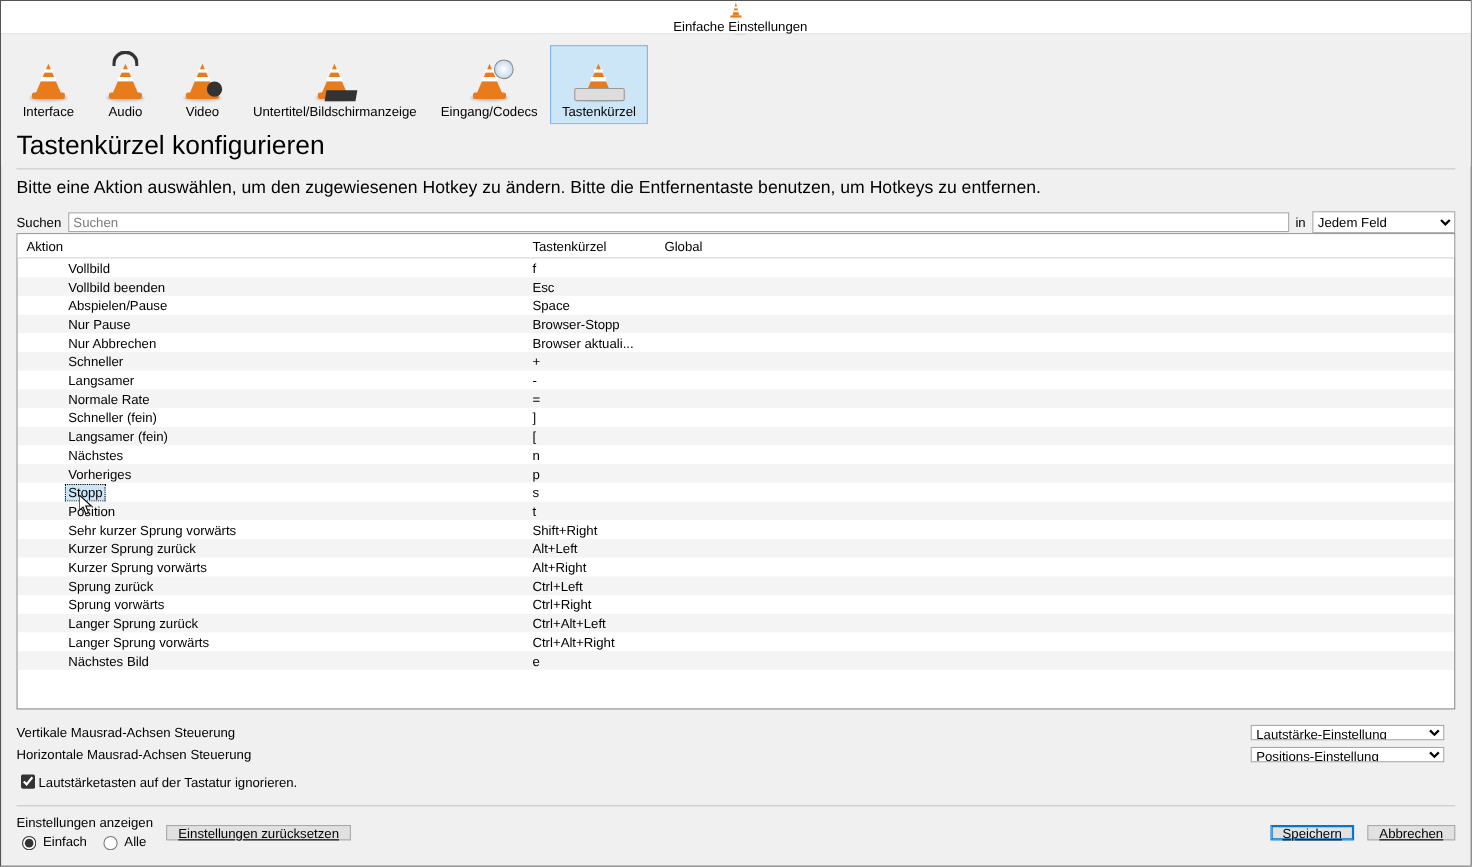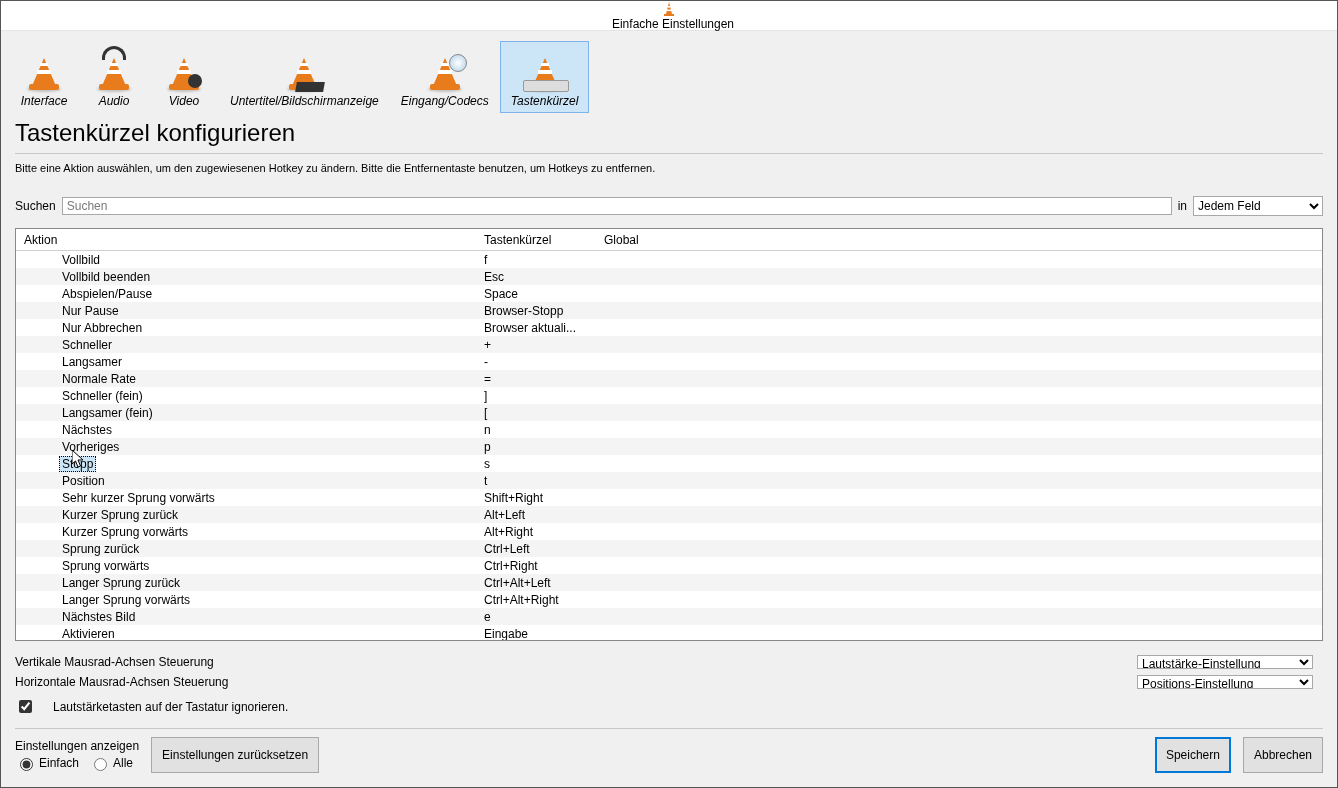--- a/index.html
+++ b/index.html
@@ -7,33 +7,33 @@
 
   .window { width: 1338px; height: 788px; border: 1px solid #555; display: flex; flex-direction: column; background: #f0f0f0; }
 
   .titlebar { height: 30px; background: #ffffff; display: flex; align-items: center; padding: 0 0 0 8px; border-bottom: 1px solid #e5e5e5; flex-direction: column; }
   .titlebar .appicon { width: 16px; height: 16px; margin-right: 8px; }
   .titlebar .title { flex: 1; font-size: 12px; }
   .winbtns { display: flex; height: 100%; }
   .winbtn { width: 46px; height: 100%; display: flex; align-items: center; justify-content: center; }
   .winbtn svg { width: 10px; height: 10px; }
 
-  .tabstrip { height: 82px; background: #f0f0f0; display: flex; align-items: flex-end; padding: 4px 8px 0 8px; gap: 0; font-style: italic; }
+  .tabstrip { height: 82px; background: #f0f0f0; display: flex; align-items: flex-end; padding: 4px 8px 0 8px; gap: 0; }
   .tabbtn { display: flex; flex-direction: column; align-items: center; justify-content: flex-end; padding: 6px 10px 4px 10px; border: 1px solid transparent; cursor: default; min-width: 70px; }
   .tabbtn.selected { background: #cde6f7; border: 1px solid #7eb4ea; }
   .tabbtn .ticon { width: 42px; height: 44px; display: flex; align-items: center; justify-content: center; }
   .tabbtn .tlabel { font-size: 12px; margin-top: 2px; white-space: nowrap; }
 
   .section-title { font-size: 24px; padding: 6px 14px 4px 14px; background: #f0f0f0; }
   .section-sep { border: none; border-top: 1px solid #c8c8c8; margin: 2px 14px 8px 14px; }
 
   .content { flex: 1; padding: 0 14px; display: flex; flex-direction: column; min-height: 0; }
-  .instr { font-size: 11px; margin-bottom: 22px; }
-
-  .searchrow { display: flex; align-items: center; gap: 6px; margin-bottom: 12px; }
+  .instr { font-size: 16px; margin-bottom: 12px; }
+
+  .searchrow { display: flex; align-items: center; gap: 6px; margin-bottom: 0; }
   .searchrow label { font-size: 12px; }
   .searchrow input { flex: 1; height: 18px; padding: 1px 4px; border: 1px solid #a8a8a8; font-family: inherit; font-size: 12px; background: #fff; }
   .searchrow input::placeholder { color: #7a7a7a; }
   .inlabel { font-size: 12px; }
   select.inline { height: 20px; border: 1px solid #a8a8a8; font-family: inherit; font-size: 12px; width: 130px; background: #fff; }
 
   .tablewrap { flex: 1; border: 1px solid #888; background: #fff; display: flex; flex-direction: column; min-height: 0; }
   .thead { display: flex; background: #ffffff; border-bottom: 1px solid #d0d0d0; height: 22px; align-items: center; }
   .thcell { padding: 0 8px; font-size: 12px; }
   .col-a { width: 460px; padding-left: 8px; }
@@ -46,32 +46,32 @@
   .trow:nth-child(odd) { background: #ffffff; }
   .trow:nth-child(even) { background: #f4f4f4; }
   .tcell { padding: 0 8px; white-space: nowrap; overflow: hidden; text-overflow: ellipsis; }
   .tcell.col-a { padding-left: 46px; }
   .highlight { display: inline-block; border: 1px dotted #000; background: #cde6f7; padding: 0 2px; margin-left: -3px; }
 
   .bottomopts { padding: 14px 24px 6px 14px; display: flex; flex-direction: column; gap: 6px; }
   .optrow { display: flex; justify-content: space-between; align-items: center; }
   .optrow label { font-size: 12px; }
   .wide-select { width: 176px; height: 14px; border: 1px solid #a8a8a8; font-family: inherit; font-size: 12px; background: #fff; }
-  .checkrow { display: flex; align-items: center; gap: 18px; font-size: 12px; margin-top: 2px; }
+  .checkrow { display: flex; align-items: center; gap: 0; font-size: 12px; margin-top: 2px; }
   .checkrow input { accent-color: #333; }
 
   .footer-sep { border: none; border-top: 1px solid #c8c8c8; margin: 6px 14px; }
 
   .footer { display: flex; align-items: center; padding: 2px 14px 14px 14px; gap: 12px; }
   .settings-show { display: flex; flex-direction: column; gap: 2px; }
   .settings-show .grptitle { font-size: 12px; }
   .radios { display: flex; gap: 10px; align-items: center; }
   .radios label { font-size: 12px; display: flex; align-items: center; gap: 3px; }
   .radios input { accent-color: #333; }
-  .btn { height: 36px; padding: 0 10px; border: 1px solid #a8a8a8; background: #e1e1e1; font-family: inherit; font-size: 12px; cursor: default; }
+  .btn { height: 14px; padding: 0 10px; border: 1px solid #a8a8a8; background: #e1e1e1; font-family: inherit; font-size: 12px; cursor: default; text-decoration: underline; }
   .btn.primary { border: 1px solid #0078d7; box-shadow: 0 0 0 1px #0078d7 inset; }
   .rightbtns { margin-left: auto; display: flex; gap: 12px; }
 
   .cursor { position: absolute; pointer-events: none; }
 
   
   .cone { position: relative; width: 36px; height: 40px; }
   .cone .body { position: absolute; bottom: 4px; left: 50%; transform: translateX(-50%); width: 0; height: 0; border-left: 12px solid transparent; border-right: 12px solid transparent; border-bottom: 28px solid #e87b1c; }
   .cone .stripe1 { position: absolute; bottom: 16px; left: 50%; transform: translateX(-50%); width: 14px; height: 4px; background: #fff; }
   .cone .stripe2 { position: absolute; bottom: 24px; left: 50%; transform: translateX(-50%); width: 8px; height: 3px; background: #fff; }
@@ -324,25 +324,20 @@
           <div class="trow">
             <div class="tcell col-a">Langer Sprung vorwärts</div>
             <div class="tcell col-h">Ctrl+Alt+Right</div>
             <div class="tcell col-g"></div>
           </div>
           <div class="trow">
             <div class="tcell col-a">Nächstes Bild</div>
             <div class="tcell col-h">e</div>
             <div class="tcell col-g"></div>
           </div>
-          <div class="trow">
-            <div class="tcell col-a">Aktivieren</div>
-            <div class="tcell col-h">Eingabe</div>
-            <div class="tcell col-g"></div>
-          </div>
         </div>
     </div>
   </div>
 
   <div class="bottomopts">
     <div class="optrow">
       <label>Vertikale Mausrad-Achsen Steuerung</label>
       <select class="wide-select"><option>Lautstärke-Einstellung</option></select>
     </div>
     <div class="optrow">

